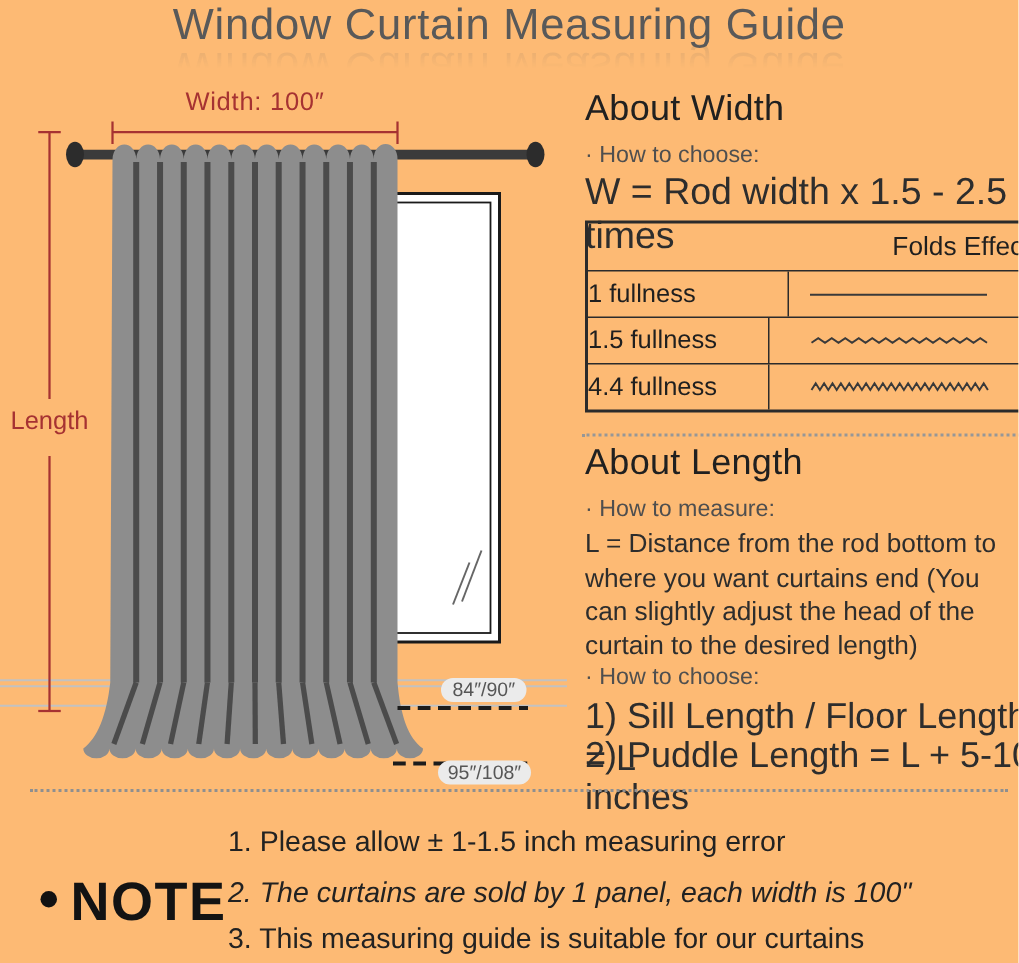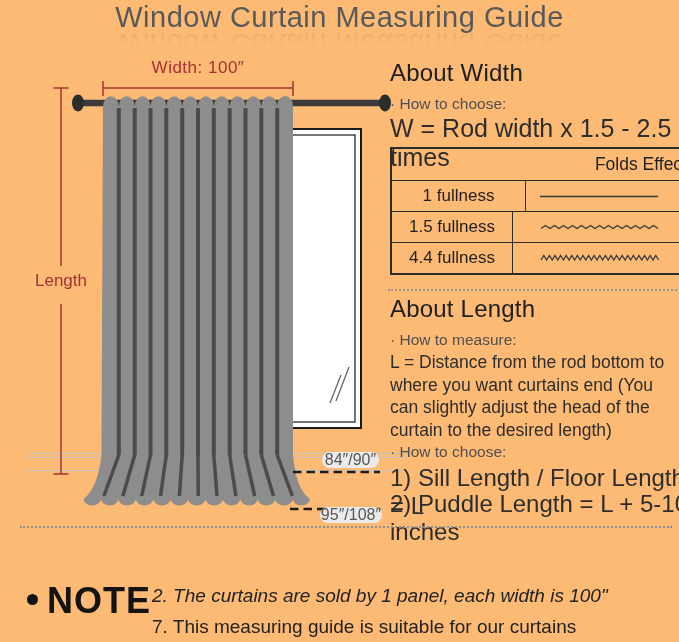--- a/index.html
+++ b/index.html
@@ -10,27 +10,27 @@
   
   .title-wrap{position:absolute;top:0;left:0;width:679px;text-align:center;}
   .page-title{font-size:29px;font-weight:400;color:#595959;letter-spacing:.5px;line-height:34px;}
   .title-reflection{
     font-size:29px;font-weight:400;color:#595959;letter-spacing:.5px;line-height:34px;
     transform:scaleY(-1);opacity:.22;margin-top:-7px;
     -webkit-mask-image:linear-gradient(to top,rgba(0,0,0,.85) 0%,transparent 55%);
             mask-image:linear-gradient(to top,rgba(0,0,0,.85) 0%,transparent 55%);
   }
   
-  .illustration{position:absolute;left:0;top:55px;width:380px;height:485px;margin-left:28px;}
+  .illustration{position:absolute;left:0;top:55px;width:380px;height:485px;}
   .illustration svg{position:absolute;left:0;top:0;}
   .measure-label{position:absolute;color:#a63232;font-size:17px;font-weight:500;text-align:center;}
   .width-label{left:85px;top:3px;width:170px;letter-spacing:.5px;}
   .length-label{left:4px;top:216px;width:58px;}
   .pill{position:absolute;height:16px;line-height:16px;border-radius:8px;background:#ebebeb;
-        color:#565656;font-size:16px;text-align:center;}
+        color:#565656;font-size:13px;text-align:center;}
   .pill-sill{left:294px;top:397px;width:57px;}
   .pill-puddle{left:292px;top:452px;width:62px;}
   
   .info{position:absolute;left:388px;top:55px;width:300px;height:485px;}
   .info .h2{position:absolute;left:2px;font-size:24px;font-weight:500;color:#202020;letter-spacing:.2px;}
   .h2-width{top:4px;}
   .h2-length{top:240px;}
   .sub{position:absolute;left:2px;font-size:15.5px;color:#4f4f4f;}
   .sub-w{top:40px;}
   .sub-measure{top:276px;}
@@ -41,21 +41,21 @@
   .ci-0{top:409px;}
   .ci-1{top:435px;}
   .dotted{position:absolute;left:0;width:300px;border-top:2px dotted #979797;}
   .dotted-mid{top:234px;}
   
   .folds-table{position:absolute;left:2px;top:92px;width:295px;border:2px solid #2b2b2b;}
   .ft-header{height:31px;line-height:31px;text-align:right;font-size:17.5px;font-weight:500;
              color:#1f1f1f;border-bottom:1.5px solid #2b2b2b;}
   .ft-row{display:flex;height:30px;align-items:center;}
   .ft-row + .ft-row{border-top:1.5px solid #2b2b2b;gap:24px;}
-  .ft-label{width:133px;text-align:center;font-size:17px;color:#1f1f1f;border-right:1.5px solid #2b2b2b;
+  .ft-label{width:133px;font-size:17px;color:#1f1f1f;border-right:1.5px solid #2b2b2b;
             height:30px;line-height:30px;}
   .ft-effect{flex:1;display:flex;justify-content:center;align-items:center;height:30px;}
   
   .full-divider{position:absolute;left:20px;top:526px;width:652px;border-top:2px dotted #8f8f8f;}
   .note{position:absolute;left:0;top:540px;width:679px;height:102px;}
   .note-dot{position:absolute;left:27px;top:54px;width:11px;height:11px;border-radius:50%;background:#121212;}
   .note-heading{position:absolute;left:47px;top:40px;font-size:36px;font-weight:600;color:#131313;letter-spacing:1px;}
   .note-item{position:absolute;left:152px;font-size:19px;color:#222;}
   .ni-0{top:11px;}
   .ni-1{top:45px;font-style:italic;}
@@ -201,17 +201,18 @@
     <div class="sub sub-choose2">· How to choose:</div>
     <div class="choose-item ci-0">1)  Sill Length / Floor Length = L</div>
     <div class="choose-item ci-1">2)  Puddle Length = L + 5-10 inches</div>
   </div>
 
   <div class="full-divider"></div>
 
   <div class="note">
     <div class="note-dot"></div>
     <div class="note-heading">NOTE</div>
+    <div class="note-item ni-0">1. Please allow ± 1-1.5 inch measuring error</div>
     <div class="note-item ni-1">2. The curtains are sold by 1 panel, each width is 100"</div>
-    <div class="note-item ni-2">7. This measuring guide is suitable for our curtains</div>
+    <div class="note-item ni-2">3. This measuring guide is suitable for our curtains</div>
   </div>
 
 </div>
 
 </body></html>

